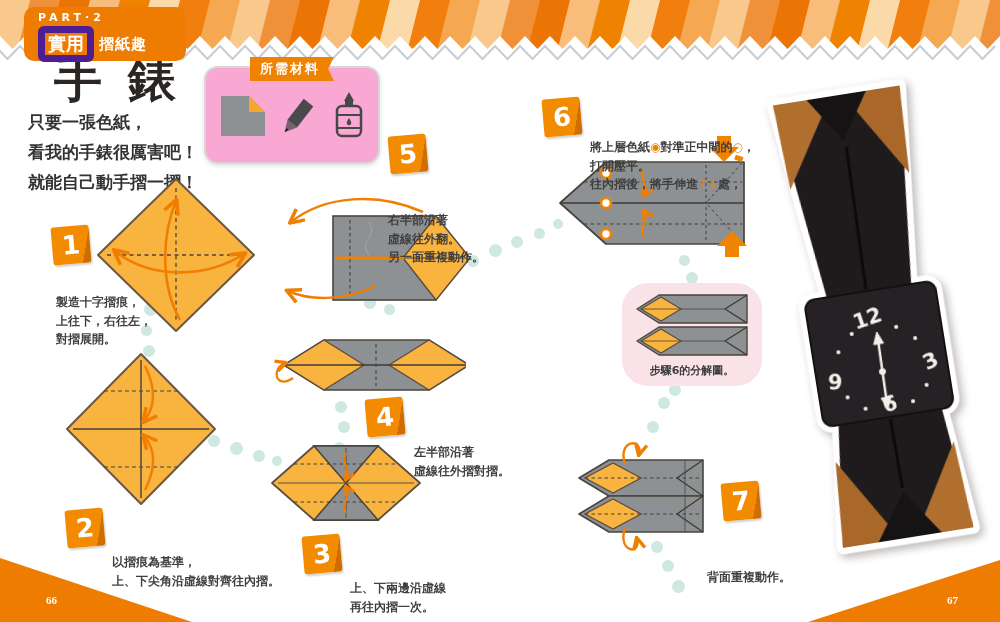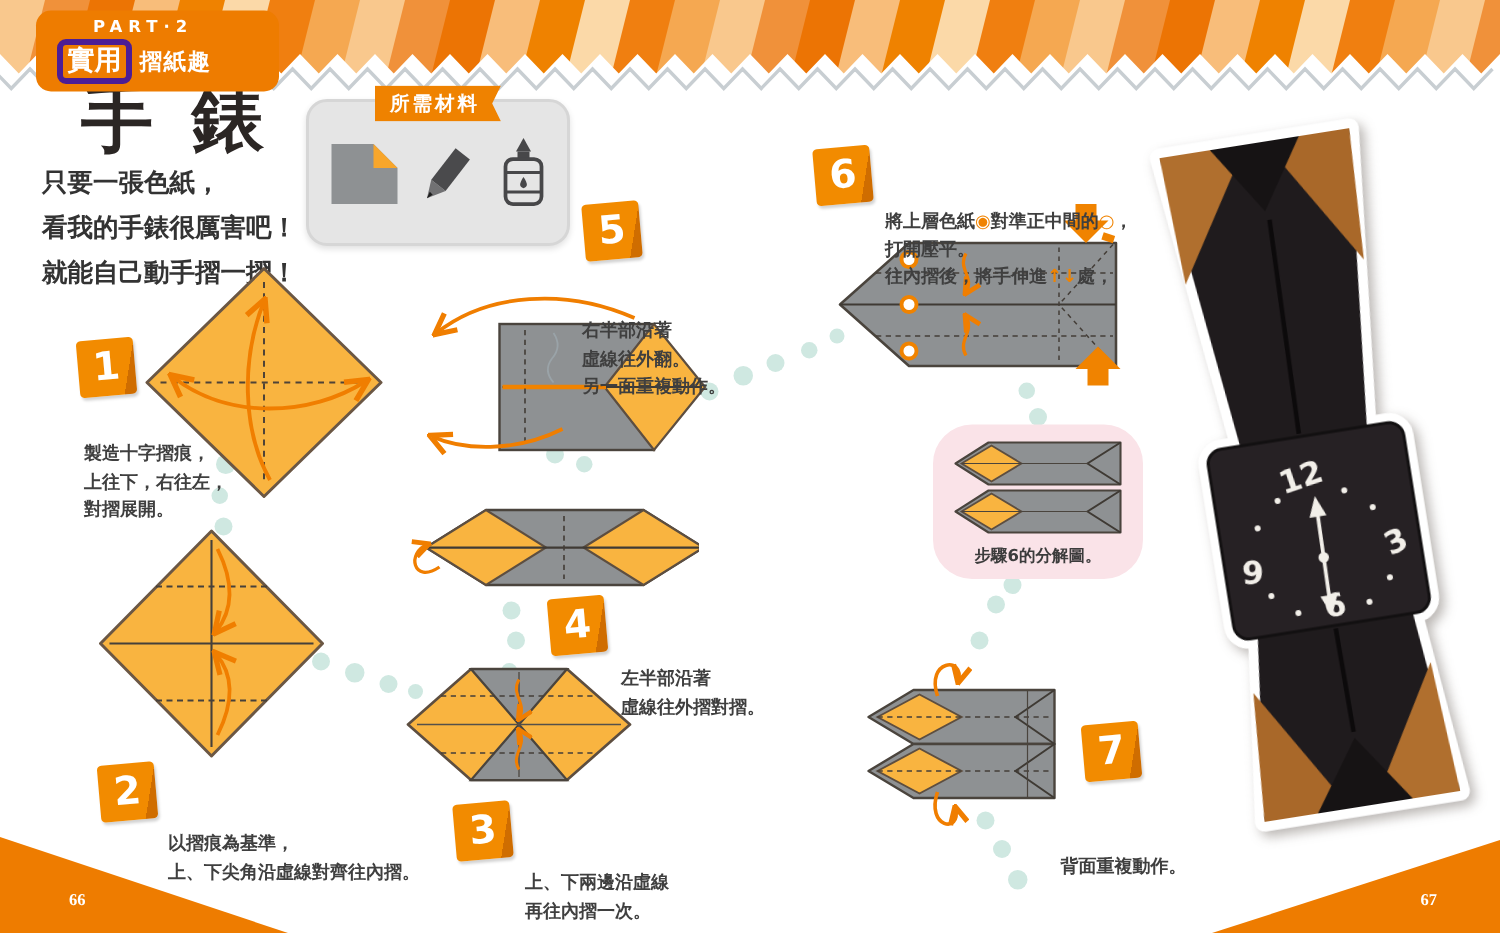--- a/index.html
+++ b/index.html
@@ -3,32 +3,32 @@
 <meta charset="utf-8">
 <style>
   html,body{margin:0;padding:0;width:1000px;height:622px;overflow:hidden;background:#fff;
             font-family:"DejaVu Sans","Liberation Sans",sans-serif;}
   #page{position:relative;width:1000px;height:622px;background:#fff;}
 
   
   #banner{position:absolute;left:0;top:0;}
   .tab{position:absolute;left:24px;top:7px;width:162px;height:54px;background:#ee7c00;
        border-radius:10px;color:#fff;z-index:5;padding:4px 0 0 14px;box-sizing:border-box;}
-  .tab .part{font-size:11px;font-weight:bold;letter-spacing:4px;margin-left:24px;}
+  .tab .part{font-size:11px;font-weight:bold;letter-spacing:4px;}
   .tab .tabrow{display:flex;align-items:center;margin-top:2px;}
-  .tab .boxed{border:4px solid #4c1d95;border-radius:6px;padding:0 3px;font-size:18px;font-weight:900;line-height:22px;}
+  .tab .boxed{border:7px solid #4c1d95;border-radius:6px;padding:0 3px;font-size:18px;font-weight:900;line-height:22px;}
   .tab .rest{font-size:15px;font-weight:900;margin-left:5px;letter-spacing:1px;}
 
   
   .title{position:absolute;left:54px;top:48px;font-size:48px;font-weight:900;color:#2b2624;
          letter-spacing:26px;white-space:nowrap;}
   .intro{position:absolute;left:28px;top:108px;font-size:17px;font-weight:700;color:#333;line-height:1.75;}
 
   
-  .materials{position:absolute;left:204px;top:66px;width:172px;height:94px;background:#e5e5e5;
+  .materials{position:absolute;left:204px;top:66px;width:172px;height:94px;background:#f9a8d4;
              border:2px solid #d6d6d6;border-radius:14px;box-shadow:0 2px 4px rgba(0,0,0,.12);}
   .ribbon{position:absolute;left:50%;top:-11px;transform:translateX(-50%);background:#ef8200;color:#fff;
           font-size:13px;font-weight:700;letter-spacing:2px;padding:3px 14px 3px 10px;white-space:nowrap;
           clip-path:polygon(0 0,100% 0,93% 50%,100% 100%,0 100%);}
   .mat-row{position:absolute;left:0;top:22px;width:100%;display:flex;justify-content:space-evenly;align-items:center;}
 
   
   .badge{position:absolute;width:38px;height:38px;border-radius:3px;color:#fff;font-size:26px;font-weight:bold;
          display:flex;align-items:center;justify-content:center;transform:rotate(-5deg);
          background:linear-gradient(104deg,#f28b00 82%,#cf6d00 82%);box-shadow:1px 2px 2px rgba(0,0,0,.18);z-index:4;}

